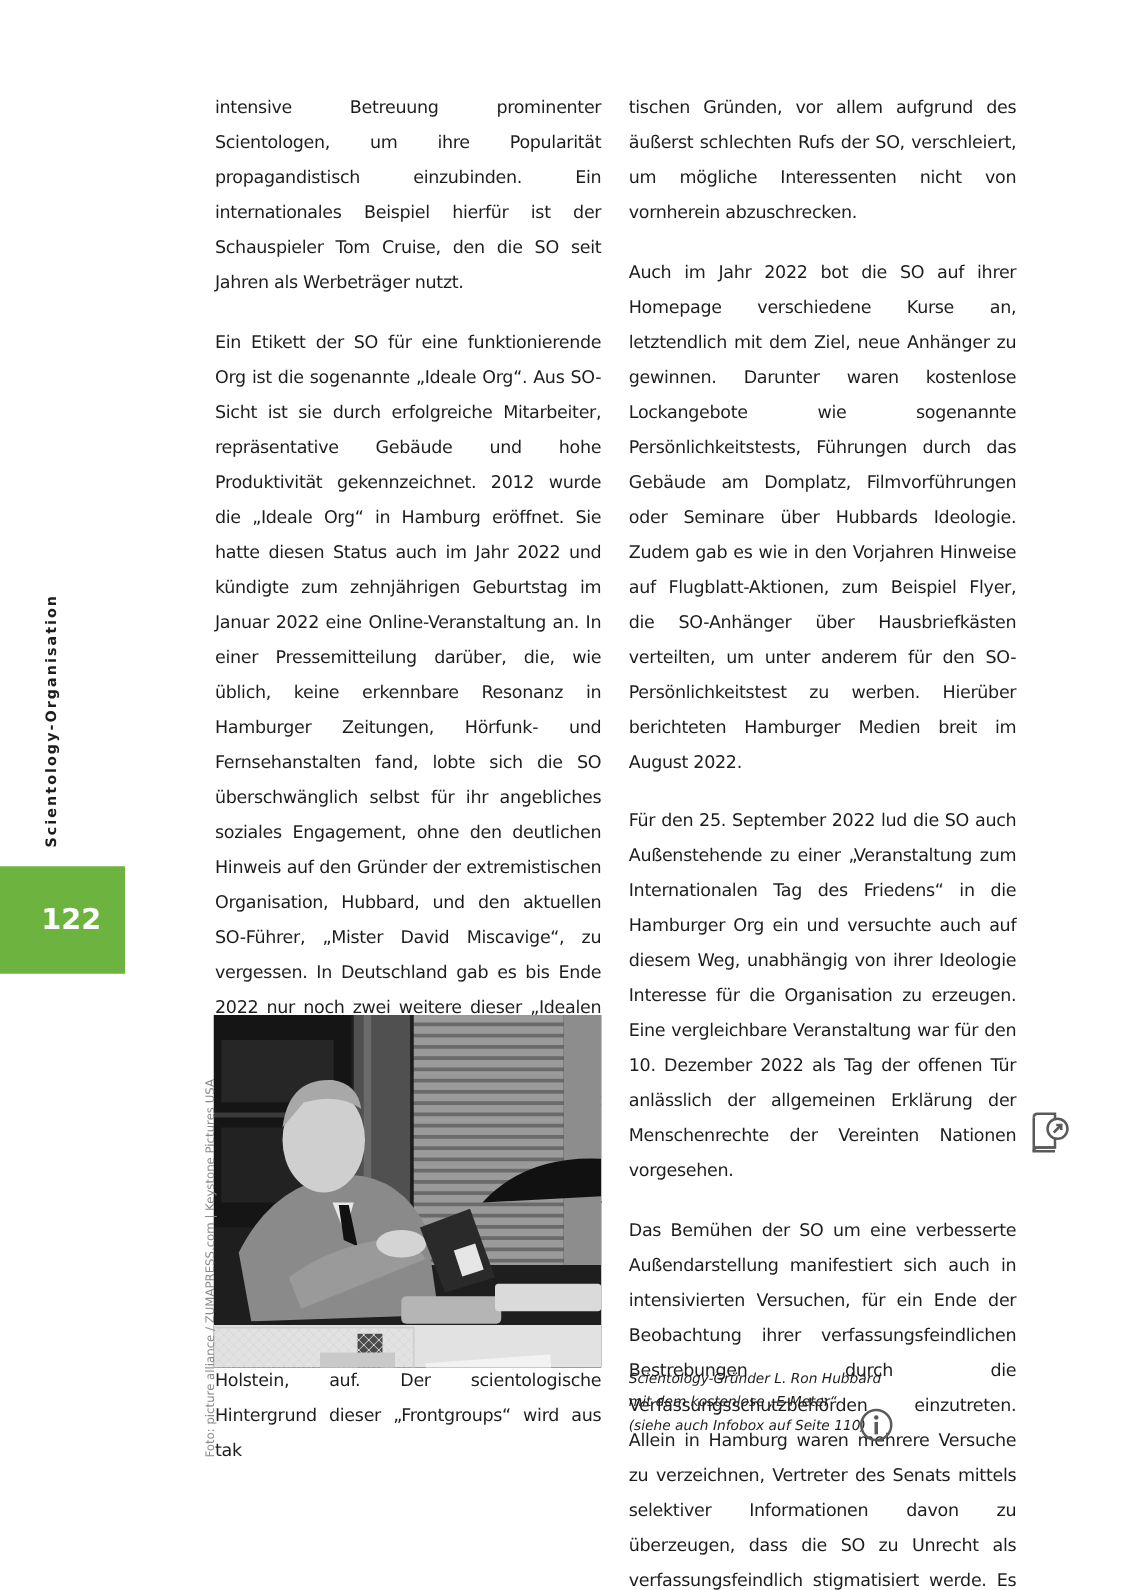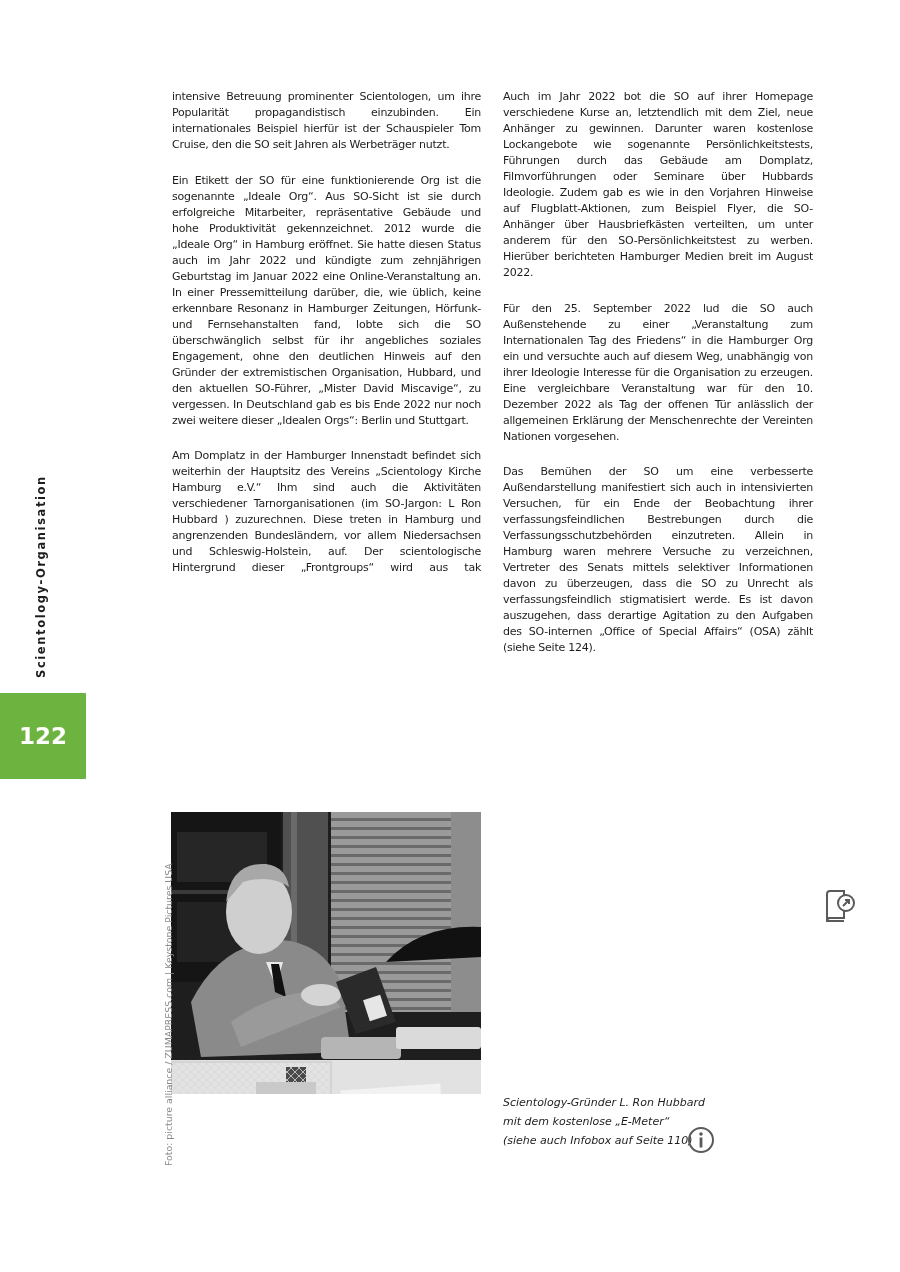--- a/index.html
+++ b/index.html
@@ -2,39 +2,39 @@
 <html><head>
   <meta charset="utf-8">
   <style>
     html, body { margin: 0; padding: 0; }
     body {
       width: 900px; height: 1272px; position: relative; overflow: hidden;
       background: #ffffff; color: #1d1d1b;
       font-family: "DejaVu Sans", sans-serif;
     }
     .col {
-      position: absolute; top: 89px;
-      font-size: 11px; line-height: 16px; letter-spacing: -0.25px;
+      position: absolute; top: 72px;
+      font-size: 14px; line-height: 28px; letter-spacing: -0.25px;
       text-align: justify; hyphens: manual;
     }
     .col p { margin: 0 0 19.6px 0; }
     .col-left { left: 172px; width: 309px; }
     .col-right { left: 503px; width: 310px; }
 
     .side-label {
       position: absolute; left: 34px; top: 678px;
       transform: rotate(-90deg); transform-origin: left top;
       font-size: 11.5px; letter-spacing: 1.6px; font-weight: bold; color: #1d1d1b;
       white-space: nowrap;
     }
     .page-tab {
       position: absolute; left: 0; top: 693px; width: 86px; height: 86px;
       background: #6db33f; color: #fff;
       display: flex; align-items: center; justify-content: center;
-      font-size: 23px; font-weight: bold;
+      font-size: 23px; font-weight: bold; padding-left: 14px;
     }
     .credit {
       position: absolute; left: 163px; top: 1166px;
       transform: rotate(-90deg); transform-origin: left top;
       font-size: 9.4px; color: #8a8a8a; white-space: nowrap;
     }
     .photo {
       position: absolute; left: 171px; top: 812px; width: 310px; height: 282px;
       background: #2a2a2a; overflow: hidden;
     }
@@ -58,20 +58,21 @@
   <span>122</span>
 </div>
 
 <div class="col col-left">
   <p>intensive Betreuung prominenter Scientologen, um ihre Popularität propagandistisch einzubin­den. Ein internationales Beispiel hierfür ist der Schauspieler Tom Cruise, den die SO seit Jahren als Werbeträger nutzt.</p>
   <p>Ein Etikett der SO für eine funktionierende Org ist die sogenannte „Ideale Org“. Aus SO-Sicht ist sie durch erfolgreiche Mitarbeiter, repräsenta­tive Gebäude und hohe Produktivität gekenn­zeichnet. 2012 wurde die „Ideale Org“ in Ham­burg eröffnet. Sie hatte diesen Status auch im Jahr 2022 und kündigte zum zehnjährigen Geburtstag im Januar 2022 eine Online-Veran­staltung an. In einer Pressemitteilung darüber, die, wie üblich, keine erkennbare Resonanz in Hamburger Zeitungen, Hörfunk- und Fernseh­anstalten fand, lobte sich die SO überschwäng­lich selbst für ihr angebliches soziales Engage­ment, ohne den deutlichen Hinweis auf den Gründer der extremistischen Organisation, Hub­bard, und den aktuellen SO-Führer, „Mister David Miscavige“, zu vergessen. In Deutschland gab es bis Ende 2022 nur noch zwei weitere dieser „Idealen Orgs“: Berlin und Stuttgart.</p>
   <p style="text-align-last: justify;">Am Domplatz in der Hamburger Innenstadt befindet sich weiterhin der Hauptsitz des Ver­eins „Scientology Kirche Hamburg e.V.“ Ihm sind auch die Aktivitäten verschiedener Tarnorgani­sationen (im SO-Jargon: L Ron Hubbard ) zuzu­rechnen. Diese treten in Hamburg und angren­zenden Bundesländern, vor allem Niedersachsen und Schleswig-Holstein, auf. Der scientologische Hintergrund dieser „Frontgroups“ wird aus tak­</p>
 </div>
 
 <div class="col col-right">
+  <p>tischen Gründen, vor allem aufgrund des äußerst schlechten Rufs der SO, verschleiert, um mögli­che Interessenten nicht von vornherein abzu­schrecken.</p>
   <p>Auch im Jahr 2022 bot die SO auf ihrer Home­page verschiedene Kurse an, letztendlich mit dem Ziel, neue Anhänger zu gewinnen. Darunter waren kostenlose Lockangebote wie sogenannte Persönlichkeitstests, Führungen durch das Gebäude am Domplatz, Filmvorführungen oder Seminare über Hubbards Ideologie. Zudem gab es wie in den Vorjahren Hinweise auf Flugblatt-Aktionen, zum Beispiel Flyer, die SO-Anhänger über Hausbriefkästen verteilten, um unter ande­rem für den SO-Persönlichkeitstest zu werben. Hierüber berichteten Hamburger Medien breit im August 2022.</p>
   <p>Für den 25. September 2022 lud die SO auch Außenstehende zu einer „Veranstaltung zum Internationalen Tag des Friedens“ in die Hambur­ger Org ein und versuchte auch auf diesem Weg, unabhängig von ihrer Ideologie Interesse für die Organisation zu erzeugen. Eine vergleichbare Veranstaltung war für den 10. Dezember 2022 als Tag der offenen Tür anlässlich der allgemei­nen Erklärung der Menschenrechte der Vereinten Nationen vorgesehen.</p>
   <p>Das Bemühen der SO um eine verbesserte Außendarstellung manifestiert sich auch in inten­sivierten Versuchen, für ein Ende der Beobach­tung ihrer verfassungsfeindlichen Bestrebungen durch die Verfassungsschutzbehörden einzutre­ten. Allein in Hamburg waren mehrere Versuche zu verzeichnen, Vertreter des Senats mittels selektiver Informationen davon zu überzeugen, dass die SO zu Unrecht als verfassungsfeindlich stigmatisiert werde. Es ist davon auszugehen, dass derartige Agitation zu den Aufgaben des SO-internen „Office of Special Affairs“ (OSA) zählt (siehe Seite 124).</p>
 </div>
 
 <div class="photo">
   <svg width="310" height="354" viewBox="0 0 310 354" xmlns="http://www.w3.org/2000/svg">
     <defs>
       <pattern id="blinds" width="10" height="9" patternUnits="userSpaceOnUse">
         <rect width="10" height="9" fill="#9a9a9a"></rect>

